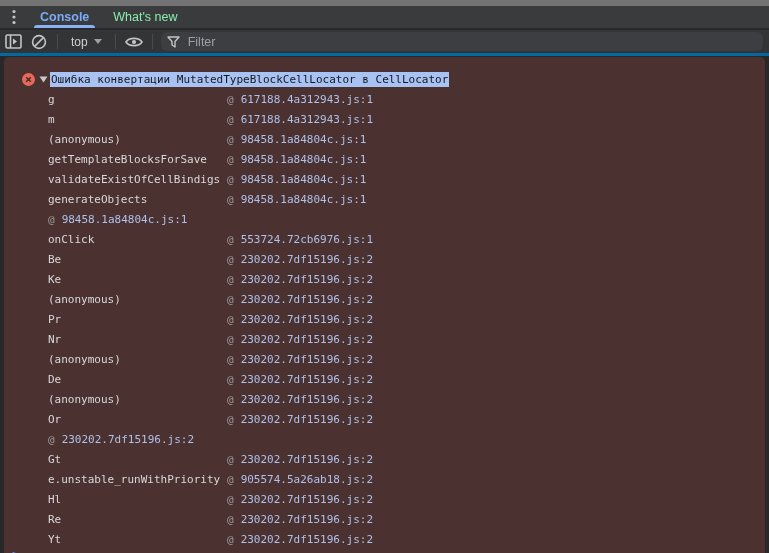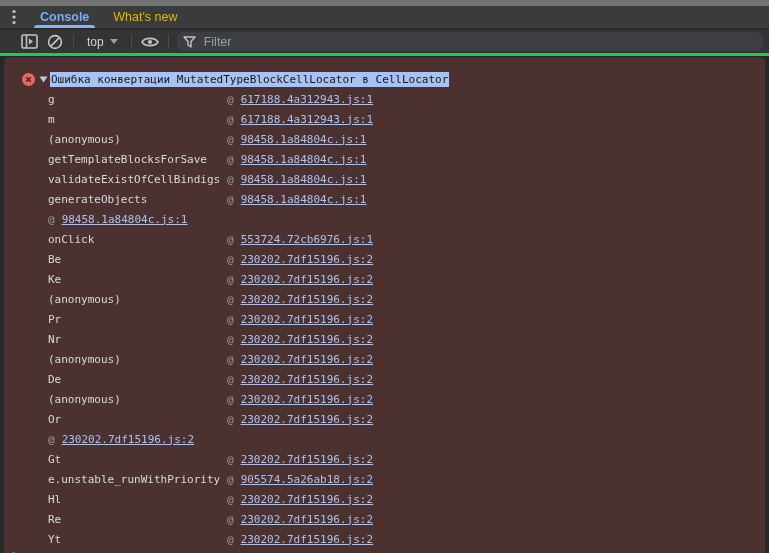--- a/index.html
+++ b/index.html
@@ -13,32 +13,32 @@
   .tabbar{
     height:28px;box-sizing:border-box;
     background:#3a3b3c;border-top:6px solid #737373;
     display:flex;align-items:stretch;
   }
   .kebab-btn{
     width:28px;display:flex;align-items:center;justify-content:center;cursor:pointer;
   }
   .tab{
     position:relative;display:flex;align-items:center;
-    padding:0 12px;font-size:12.5px;color:#eab308;cursor:pointer;white-space:nowrap;
+    padding:0 12px;font-size:12.5px;color:#86efac;cursor:pointer;white-space:nowrap;
   }
   .tab.active{color:#7cacf8;font-weight:bold;}
   .tab .underline{
     position:absolute;left:6px;right:6px;bottom:0;height:3px;
     background:#8ab0f5;border-radius:3px 3px 0 0;
   }
   
   .toolbar{
     height:28px;box-sizing:border-box;background:#333436;
-    border-top:2px solid #28292b;border-bottom:3px solid #22c55e;
-    display:flex;align-items:center;padding:0 4px 0 16px;
+    border-top:2px solid #28292b;border-bottom:3px solid #0369a1;
+    display:flex;align-items:center;padding:0 4px 0 0;
   }
   .tool-btn{
     width:26px;height:22px;display:flex;align-items:center;justify-content:center;
     cursor:pointer;flex:0 0 auto;
   }
   .tb-divider{width:1px;height:15px;background:#4a4b4d;margin:0 5px;flex:0 0 auto;}
   .context-select{
     display:flex;align-items:center;gap:6px;padding:0 8px;height:22px;cursor:pointer;
     color:#d2d2d2;font-size:12px;flex:0 0 auto;
   }
@@ -65,21 +65,21 @@
   }
   .msg-row{height:20px;display:flex;align-items:center;}
   .err-icon{margin-left:6px;flex:0 0 auto;display:flex;}
   .expand-caret{margin-left:4px;margin-right:2px;flex:0 0 auto;display:flex;cursor:pointer;}
   .msg-text{
     background:#a7c2f3;color:#17191c;padding:1px 1px;white-space:pre;
   }
   .frame-row{height:20px;display:flex;align-items:center;padding-left:32px;}
   .fn{width:179px;flex:0 0 auto;color:#d9d9d9;white-space:pre;}
   .at{color:#9b9b9b;margin-right:7px;}
-  .frame-link{color:#aec1ea;text-decoration:underline;cursor:pointer;white-space:pre;}
+  .frame-link{color:#aec1ea;cursor:pointer;white-space:pre;}
   .prompt-chevron{
     position:absolute;left:12px;top:491px;
     color:#5b8df2;font-family:"DejaVu Sans Mono",monospace;font-size:13px;font-weight:bold;
   }
 </style>
 </head>
 <body>
 
 <div class="tabbar">
   <div class="kebab-btn">

